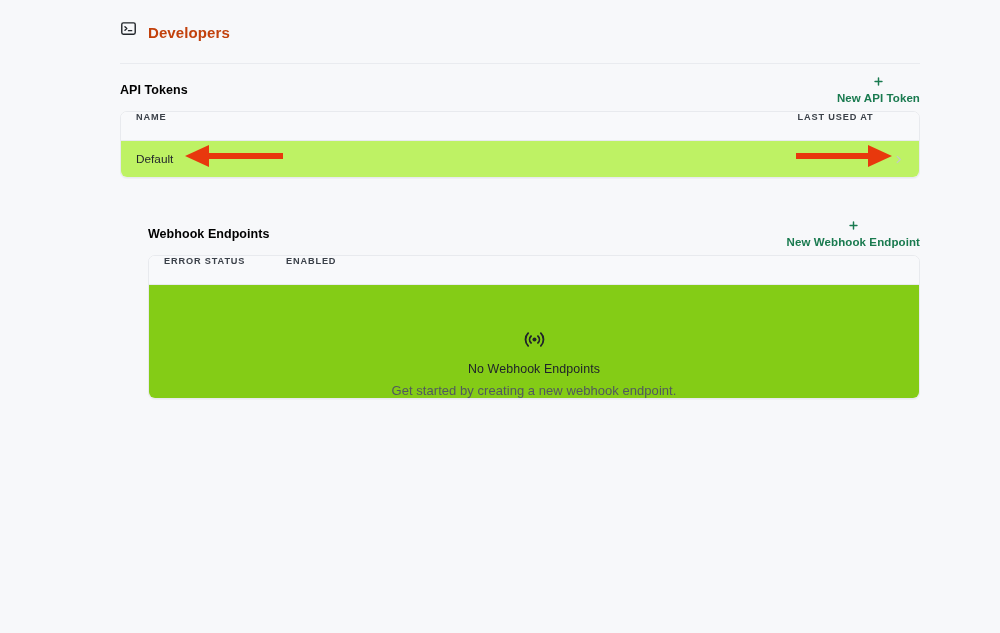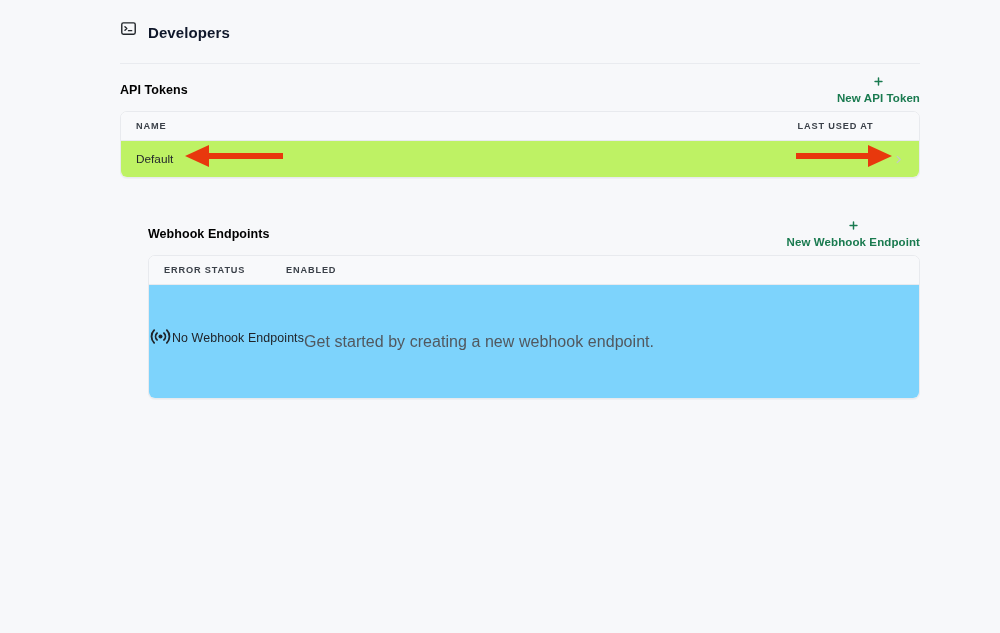--- a/index.html
+++ b/index.html
@@ -41,21 +41,21 @@
     height: 17px;
     display: block;
     flex: 0 0 auto;
     color: #22262b;
   }
 
   .page-title {
     font-size: 15px;
     font-weight: 700;
     letter-spacing: 0.1px;
-    color: #0f172a;
+    color: #c2410c;
     line-height: 1;
     margin-top: 8px;
   }
 
   
   .section {
     position: absolute;
     left: 120px;
     width: 800px;
   }
@@ -103,21 +103,21 @@
   .card {
     background: #ffffff;
     border: 1px solid #e8eaee;
     border-radius: 7px;
     overflow: hidden;
     box-shadow: 0 1px 1px rgba(16, 24, 40, 0.035);
   }
 
   .table-head {
     display: flex;
-    align-items: center;
+    align-items: flex-start;
     height: 29px;
     background: #f8f9fb;
     border-bottom: 1px solid #e8eaee;
     padding: 0 15px;
   }
 
   .th {
     font-size: 9.2px;
     font-weight: 700;
     letter-spacing: 0.85px;
@@ -153,47 +153,47 @@
 
   .chevron-icon {
     width: 11px;
     height: 11px;
     display: block;
     color: #c3c8ce;
   }
 
   
   .empty-state {
-    background: #7dd3fc;
+    background: #84cc16;
     height: 113px;
     display: flex;
-    flex-direction: row;
-    align-items: center;
-    justify-content: flex-start;
+    flex-direction: column;
+    align-items: center;
+    justify-content: flex-end;
     gap: 0;
   }
 
   .signal-icon {
     width: 23px;
     height: 23px;
     display: block;
     color: #20242a;
     margin-bottom: 11px;
   }
 
   .empty-title {
     font-size: 12.4px;
     font-weight: 400;
     color: #20242a;
     margin-bottom: 7px;
     letter-spacing: 0.1px;
   }
 
   .empty-sub {
-    font-size: 16px;
+    font-size: 13px;
     color: #51585f;
     letter-spacing: 0.05px;
   }
 
   
   .annotation-arrow {
     position: absolute;
     pointer-events: none;
   }
 </style>

